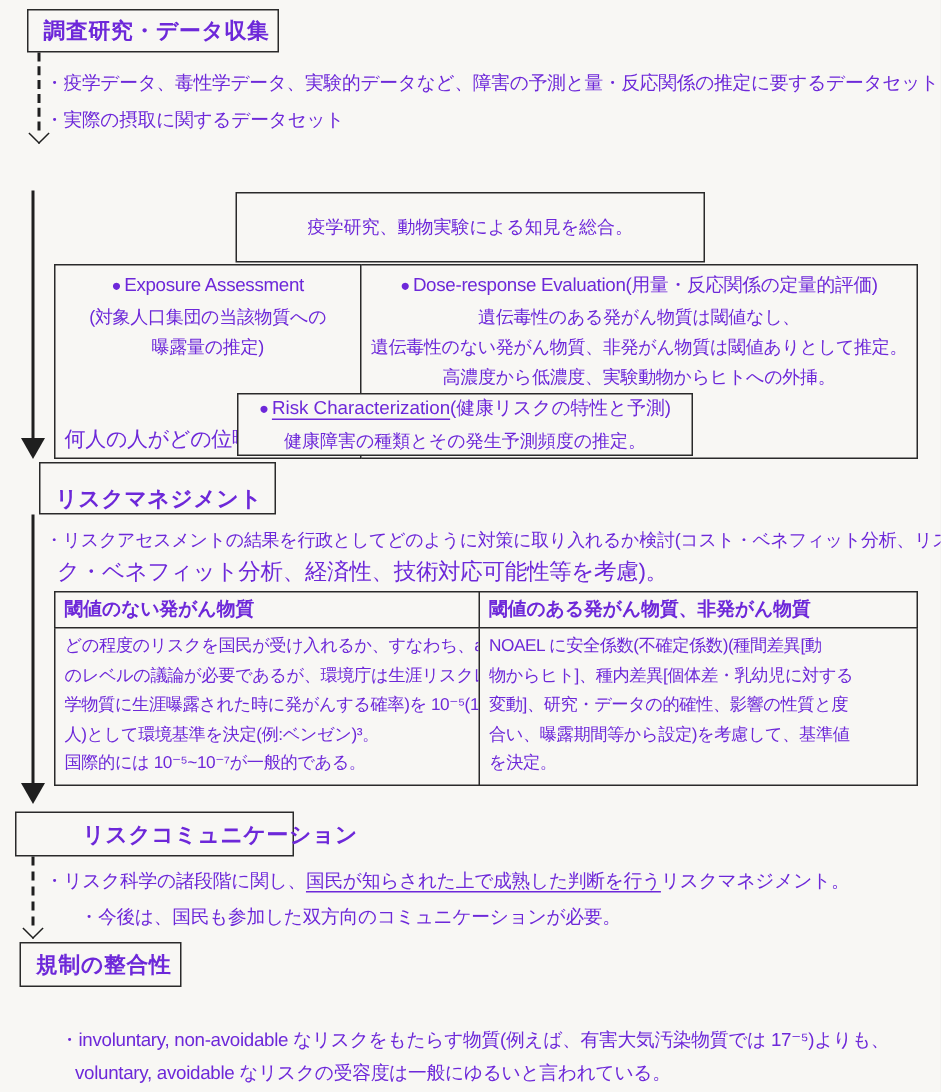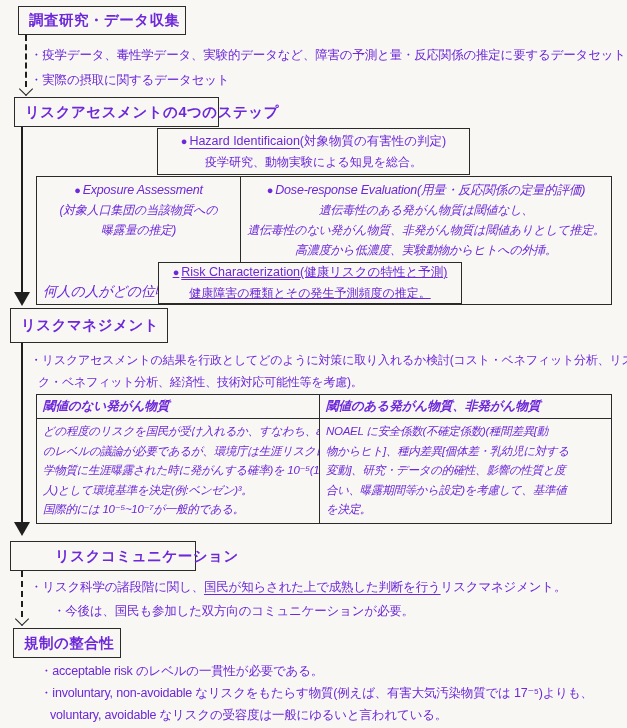--- a/index.html
+++ b/index.html
@@ -64,52 +64,45 @@
     position:absolute;
     border-collapse:collapse;
     background:#f8f7f4;
     table-layout:fixed;
   }
   table.grid td{
     border:1.5px solid #2a2a2a;
     vertical-align:top;
     padding:3px 6px;
     overflow:hidden;
-    font-style:italic;
   }
   .cline{ white-space:nowrap; line-height:20px; text-align:center; letter-spacing:-0.2px; }
   .lline{ white-space:nowrap; line-height:19.5px; text-align:left; font-size:11.5px; letter-spacing:-0.3px; }
   .hcell{ font-weight:bold; font-size:12.5px; white-space:nowrap; }
 </style>
 </head>
 <body>
 
 <div class="page">
 
   <div class="titlebox" style="left:18px;top:6px;width:146px;height:27px;">
     <span>調査研究・データ収集</span>
   </div>
 
   <div class="vline dashed" style="left:25px;top:35px;height:52px;"></div>
   <div class="chev" style="left:21px;top:84px;"></div>
 
   <div class="tline" style="left:30px;top:46px;text-align:right;">・疫学データ、毒性学データ、実験的データなど、障害の予測と量・反応関係の推定に要するデータセット</div>
   <div class="tline" style="left:30px;top:71px;">・実際の摂取に関するデータセット</div>
 
-  <div class="titlebox" style="left:14px;top:97px;width:183px;height:28px;">
-    <span>リスクアセスメントの4つのステップ</span>
-  </div>
 
   <div class="vline solid" style="left:21px;top:127px;height:166px;"></div>
   <div class="tri" style="left:14px;top:292px;"></div>
 
   <div class="node" style="left:157px;top:128px;width:311px;height:45px;">
-    <div>
-      <span class="dot">●</span><span class="en">Hazard Identificaion</span><span>(対象物質の有害性の判定)</span>
-    </div>
     <div style="font-size:12px;">疫学研究、動物実験による知見を総合。</div>
   </div>
 
   <table class="grid" style="left:36px;top:176px;width:576px;">
     <tbody>
         <tr>
       <td style="width:191px;">
         <div class="cline">
           <span class="dot">●</span><span class="en">Exposure Assessment</span>
         </div>
@@ -122,36 +115,36 @@
           <span class="dot">●</span><span class="en">Dose-response Evaluation</span><span>(用量・反応関係の定量的評価)</span>
         </div>
         <div class="cline" style="font-size:12px;">遺伝毒性のある発がん物質は閾値なし、</div>
         <div class="cline" style="font-size:12px;">遺伝毒性のない発がん物質、非発がん物質は閾値ありとして推定。</div>
         <div class="cline" style="font-size:12px;">高濃度から低濃度、実験動物からヒトへの外挿。</div>
       </td>
     </tr>
   </tbody>
     </table>
 
-  <div class="node" style="left:158px;top:262px;width:302px;height:40px;text-decoration:underline;">
+  <div class="node" style="left:158px;top:262px;width:302px;height:40px;">
     <div>
       <span class="dot">●</span><span class="en">Risk Characterization</span><span>(健康リスクの特性と予測)</span>
     </div>
     <div style="font-size:12px;">健康障害の種類とその発生予測頻度の推定。</div>
   </div>
 
-  <div class="titlebox" style="left:10px;top:308px;width:136px;height:33px;">
+  <div class="titlebox" style="left:26px;top:308px;width:136px;height:33px;align-items:flex-end;">
     <span>リスクマネジメント</span>
   </div>
 
   <div class="vline solid" style="left:21px;top:343px;height:180px;"></div>
   <div class="tri" style="left:14px;top:522px;"></div>
 
   <div class="tline" style="left:30px;top:351px;font-size:12px;">・リスクアセスメントの結果を行政としてどのように対策に取り入れるか検討(コスト・ベネフィット分析、リス</div>
-  <div class="tline" style="left:38px;top:373px;font-size:12px;">ク・ベネフィット分析、経済性、技術対応可能性等を考慮)。</div>
+  <div class="tline" style="left:38px;top:373px;font-size:15px;">ク・ベネフィット分析、経済性、技術対応可能性等を考慮)。</div>
 
   <table class="grid" style="left:36px;top:394px;width:576px;border-radius:11px;">
     <tbody>
         <tr>
       <td class="hcell" style="width:270px;">閾値のない発がん物質</td>
       <td class="hcell">閾値のある発がん物質、非発がん物質</td>
     </tr>
     <tr>
       <td>
         <div class="lline">どの程度のリスクを国民が受け入れるか、すなわち、acceptable risk</div>
@@ -180,17 +173,16 @@
 
   <div class="tline" style="left:30px;top:578px;">
     <span>・リスク科学の諸段階に関し、</span><span class="u">国民が知らされた上で成熟した判断を行う</span><span>リスクマネジメント。</span>
   </div>
   <div class="tline" style="left:30px;top:602px;margin-left:23px;">・今後は、国民も参加した双方向のコミュニケーションが必要。</div>
 
   <div class="titlebox" style="left:13px;top:628px;width:86px;height:28px;">
     <span>規制の整合性</span>
   </div>
 
-  <div class="tline" style="left:40px;top:662px;">・acceptable risk のレベルの一貫性が必要である。</div>
   <div class="tline" style="left:40px;top:684px;">・involuntary, non-avoidable なリスクをもたらす物質(例えば、有害大気汚染物質では 17⁻⁵)よりも、</div>
   <div class="tline" style="left:50px;top:706px;">voluntary, avoidable なリスクの受容度は一般にゆるいと言われている。</div>
 
 </div>
 
 </body></html>

